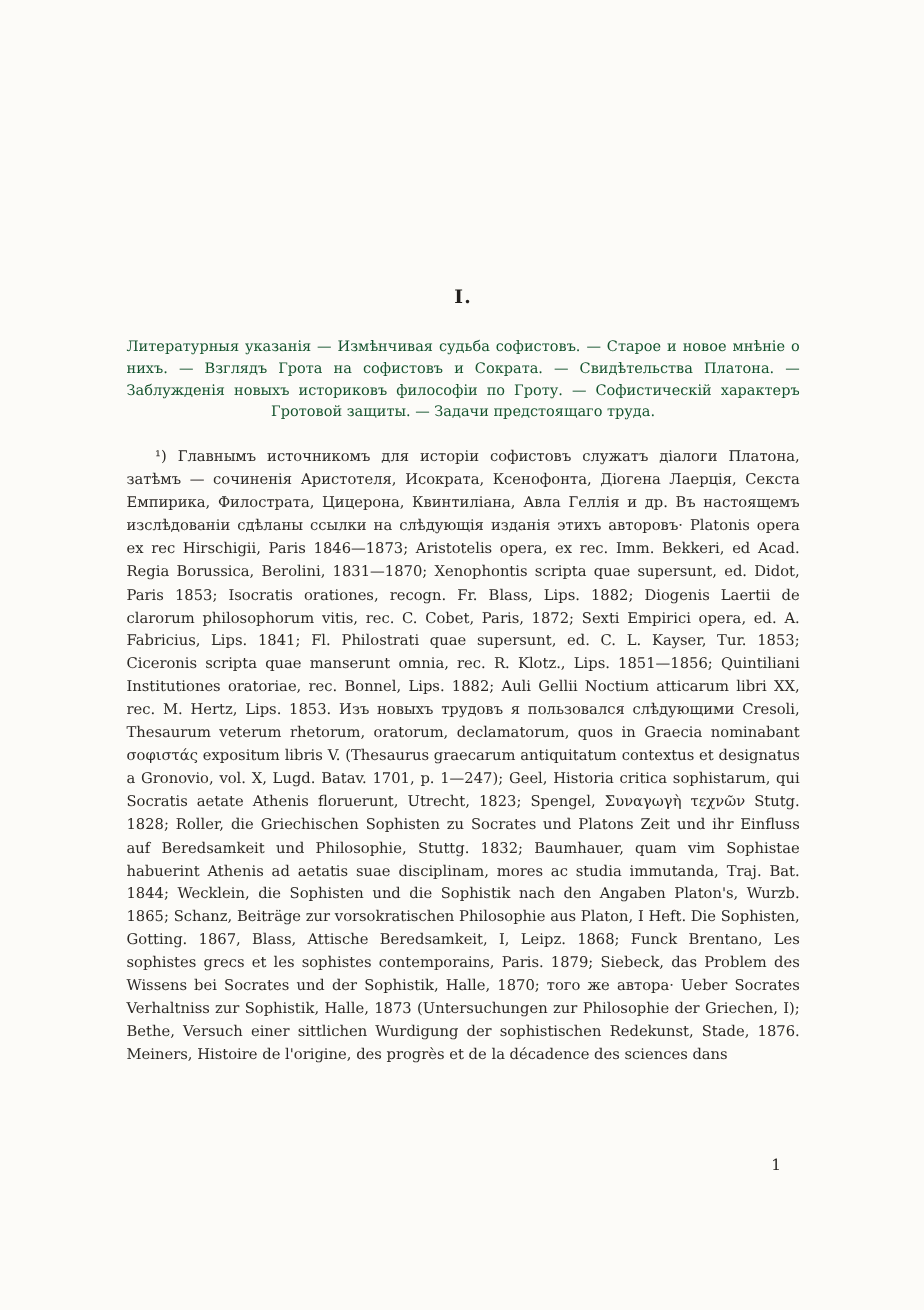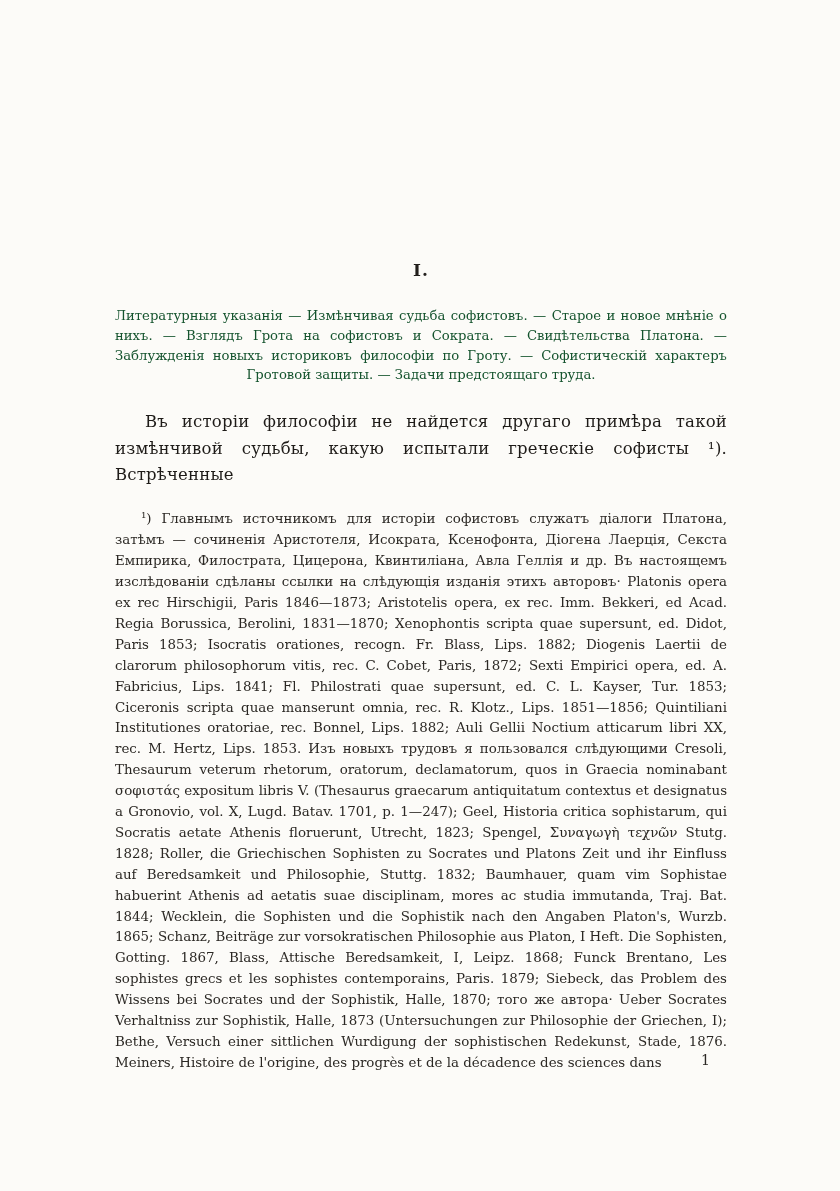--- a/index.html
+++ b/index.html
@@ -63,19 +63,18 @@
 </style>
 </head>
 <body>
 
 <div class="page">
 
   <h1 class="chapter-heading">I.</h1>
 
   <p class="chapter-summary">Литературныя указанія — Измѣнчивая судьба софистовъ. — Старое и новое мнѣніе о нихъ. — Взглядъ Грота на софистовъ и Сократа. — Свидѣтельства Платона. — Заблужденія новыхъ историковъ философіи по Гроту. — Софистическій характеръ Гротовой защиты. — Задачи предстоящаго труда.</p>
 
-  <p class="body-paragraph">Въ исторіи философіи не найдется другаго примѣра такой измѣнчивой судьбы, какую испытали греческіе софисты ¹). Встрѣченные</p>
 
   <p class="footnote">¹) Главнымъ источникомъ для исторіи софистовъ служатъ діалоги Платона, затѣмъ — сочиненія Аристотеля, Исократа, Ксенофонта, Діогена Лаерція, Секста Емпирика, Филострата, Цицерона, Квинтиліана, Авла Геллія и др. Въ настоящемъ изслѣдованіи сдѣланы ссылки на слѣдующія изданія этихъ авторовъ· Platonis opera ex rec Hirschigii, Paris 1846—1873; Aristotelis opera, ex rec. Imm. Bekkeri, ed Acad. Regia Borussica, Berolini, 1831—1870; Xenophontis scripta quae supersunt, ed. Didot, Paris 1853; Isocratis orationes, recogn. Fr. Blass, Lips. 1882; Diogenis Laertii de clarorum philosophorum vitis, rec. C. Cobet, Paris, 1872; Sexti Empirici opera, ed. A. Fabricius, Lips. 1841; Fl. Philostrati quae supersunt, ed. C. L. Kayser, Tur. 1853; Ciceronis scripta quae manserunt omnia, rec. R. Klotz., Lips. 1851—1856; Quintiliani Institutiones oratoriae, rec. Bonnel, Lips. 1882; Auli Gellii Noctium atticarum libri XX, rec. M. Hertz, Lips. 1853. Изъ новыхъ трудовъ я пользовался слѣдующими Cresoli, Thesaurum veterum rhetorum, oratorum, declamatorum, quos in Graecia nominabant σοφιστάς expositum libris V. (Thesaurus graecarum antiquitatum contextus et designatus a Gronovio, vol. X, Lugd. Batav. 1701, p. 1—247); Geel, Historia critica sophistarum, qui Socratis aetate Athenis floruerunt, Utrecht, 1823; Spengel, Συναγωγὴ τεχνῶν Stutg. 1828; Roller, die Griechischen Sophisten zu Socrates und Platons Zeit und ihr Einfluss auf Beredsamkeit und Philosophie, Stuttg. 1832; Baumhauer, quam vim Sophistae habuerint Athenis ad aetatis suae disciplinam, mores ac studia immutanda, Traj. Bat. 1844; Wecklein, die Sophisten und die Sophistik nach den Angaben Platon's, Wurzb. 1865; Schanz, Beiträge zur vorsokratischen Philosophie aus Platon, I Heft. Die Sophisten, Gotting. 1867, Blass, Attische Beredsamkeit, I, Leipz. 1868; Funck Brentano, Les sophistes grecs et les sophistes contemporains, Paris. 1879; Siebeck, das Problem des Wissens bei Socrates und der Sophistik, Halle, 1870; того же автора· Ueber Socrates Verhaltniss zur Sophistik, Halle, 1873 (Untersuchungen zur Philosophie der Griechen, I); Bethe, Versuch einer sittlichen Wurdigung der sophistischen Redekunst, Stade, 1876. Meiners, Histoire de l'origine, des progrès et de la décadence des sciences dans</p>
 
   <div class="page-number">1</div>
 
 </div>
 
 </body></html>

